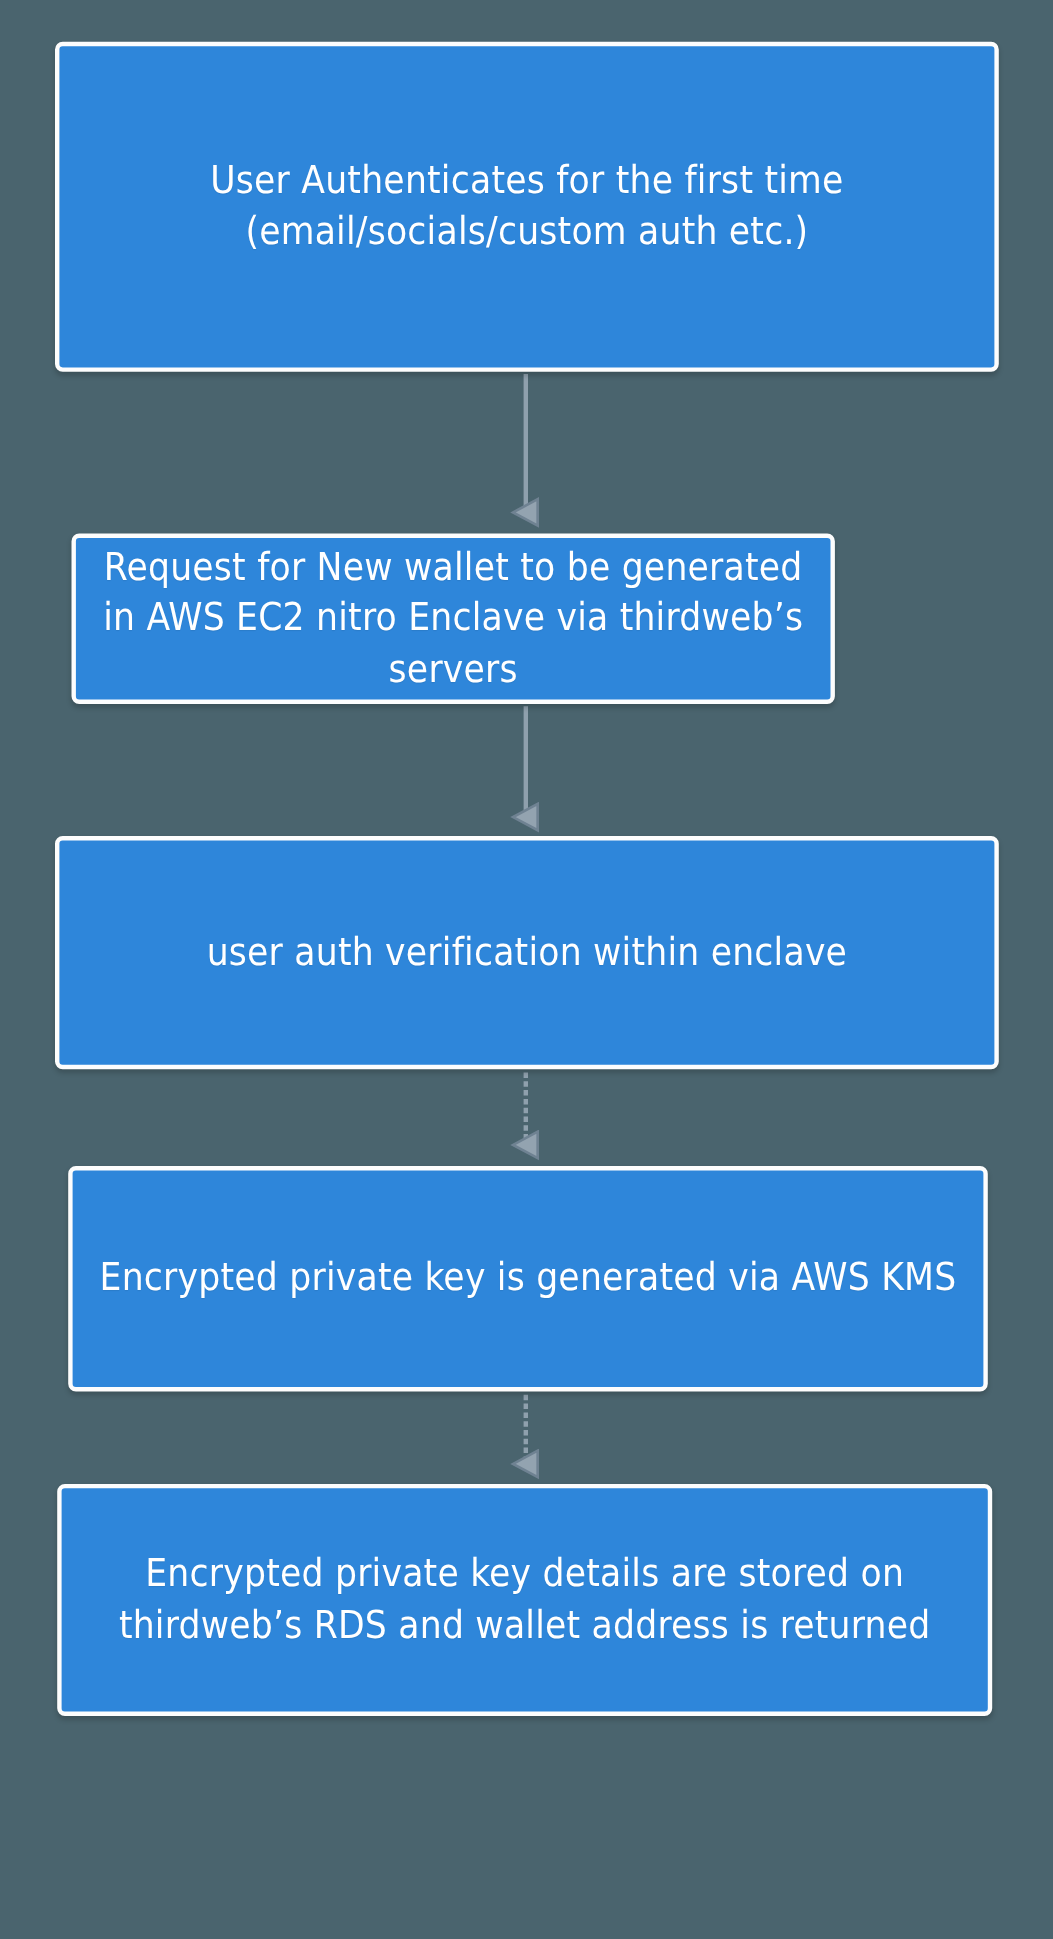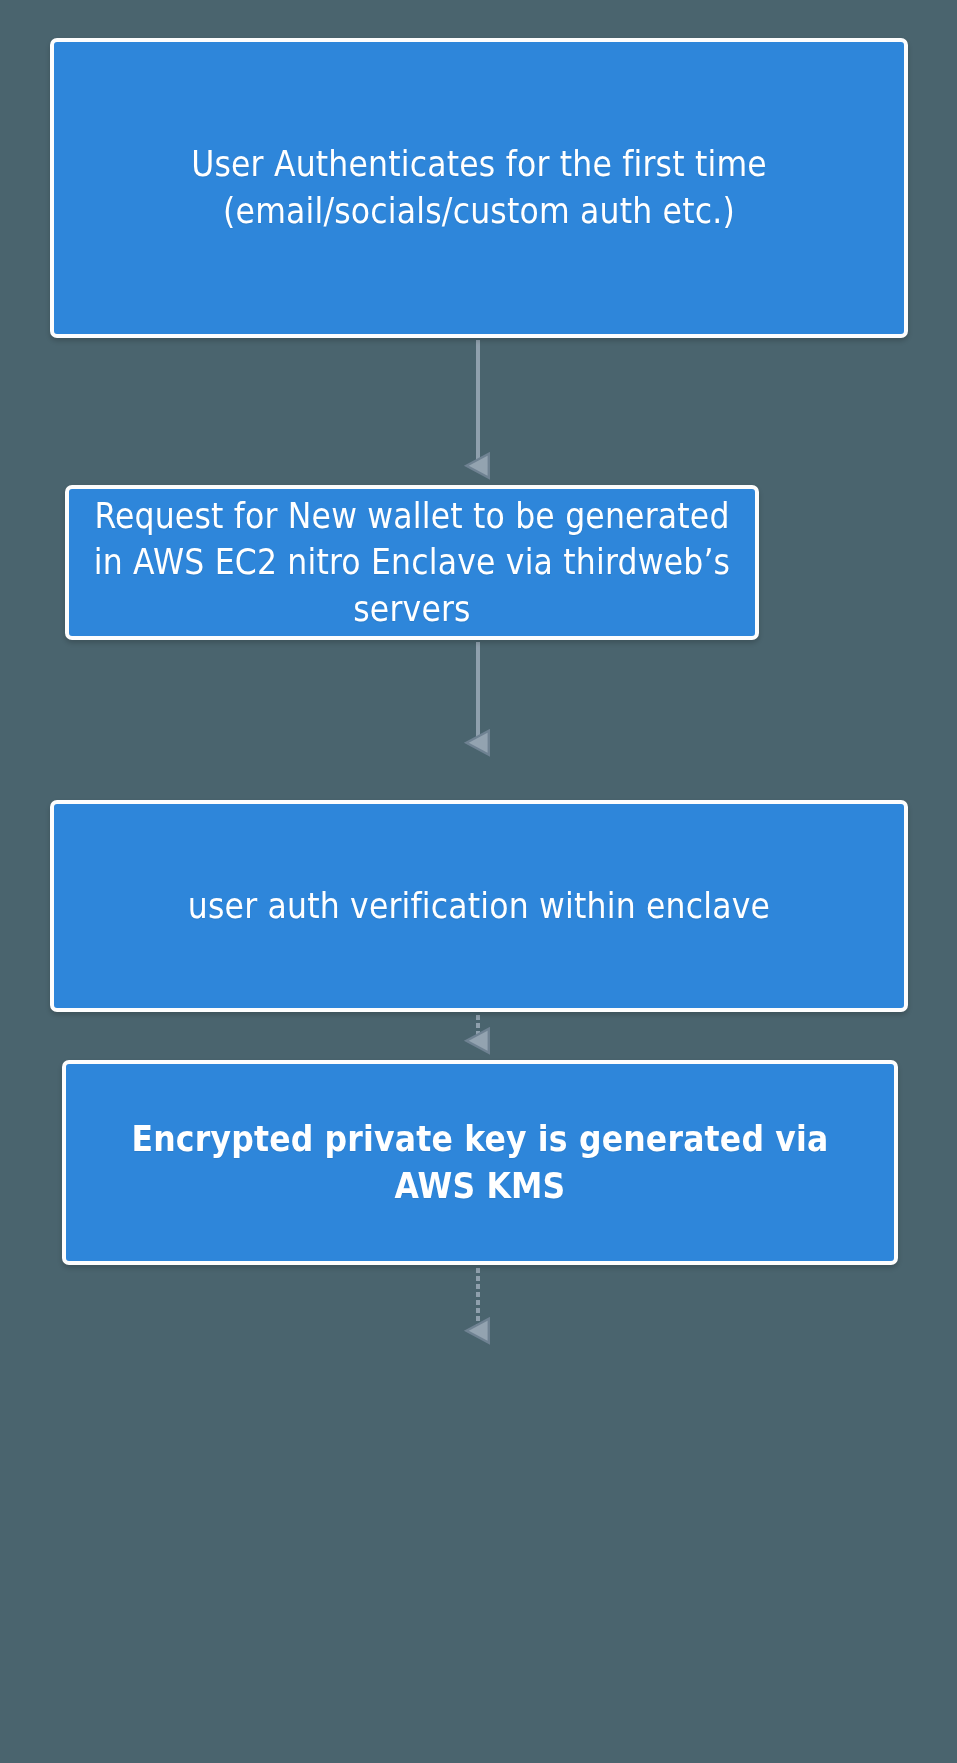--- a/index.html
+++ b/index.html
@@ -43,22 +43,22 @@
     text-shadow: 0 1px 1px rgba(0,0,0,0.08);
   }
   .node-label {
     display: block;
     width: 100%;
     white-space: pre-line;
   }
 
   #node-1 { left: 50px;  top: 38px;   width: 858px; height: 300px; }
   #node-2 { left: 65px;  top: 485px;  width: 694px; height: 155px; }
-  #node-3 { left: 50px;  top: 760px;  width: 858px; height: 212px; margin-top: 40px; }
-  #node-4 { left: 62px;  top: 1060px; width: 836px; height: 205px; font-weight: bold; }
+  #node-3 { left: 50px;  top: 760px;  width: 858px; height: 212px; }
+  #node-4 { left: 62px;  top: 1060px; width: 836px; height: 205px; }
   #node-5 { left: 52px;  top: 1349px; width: 850px; height: 211px; }
 
   
   .connector {
     position: absolute;
     left: 0;
     top: 0;
     width: 957px;
     height: 1763px;
     pointer-events: none;
@@ -103,14 +103,17 @@
   </div>
 
   <div class="node" id="node-3">
     <span class="node-label">user auth verification within enclave</span>
   </div>
 
   <div class="node" id="node-4">
     <span class="node-label">Encrypted private key is generated via AWS KMS</span>
   </div>
 
+  <div class="node" id="node-5">
+    <span class="node-label">Encrypted private key details are stored on thirdweb’s RDS and wallet address is returned</span>
+  </div>
 
 </div>
 
 </body></html>

